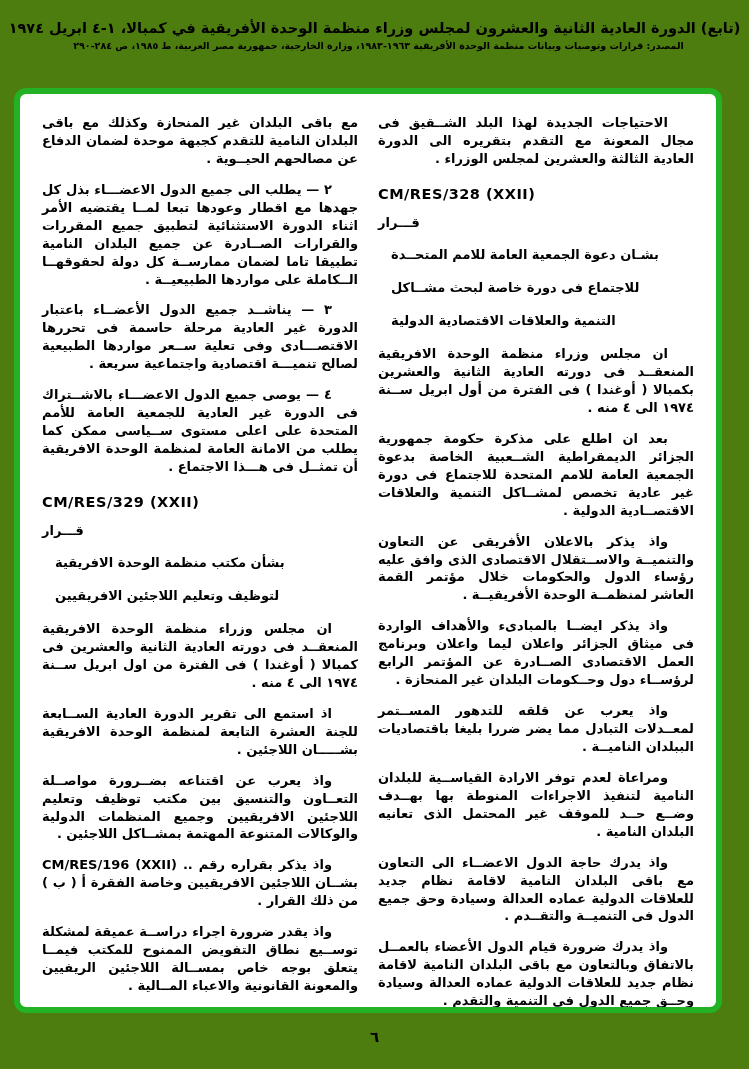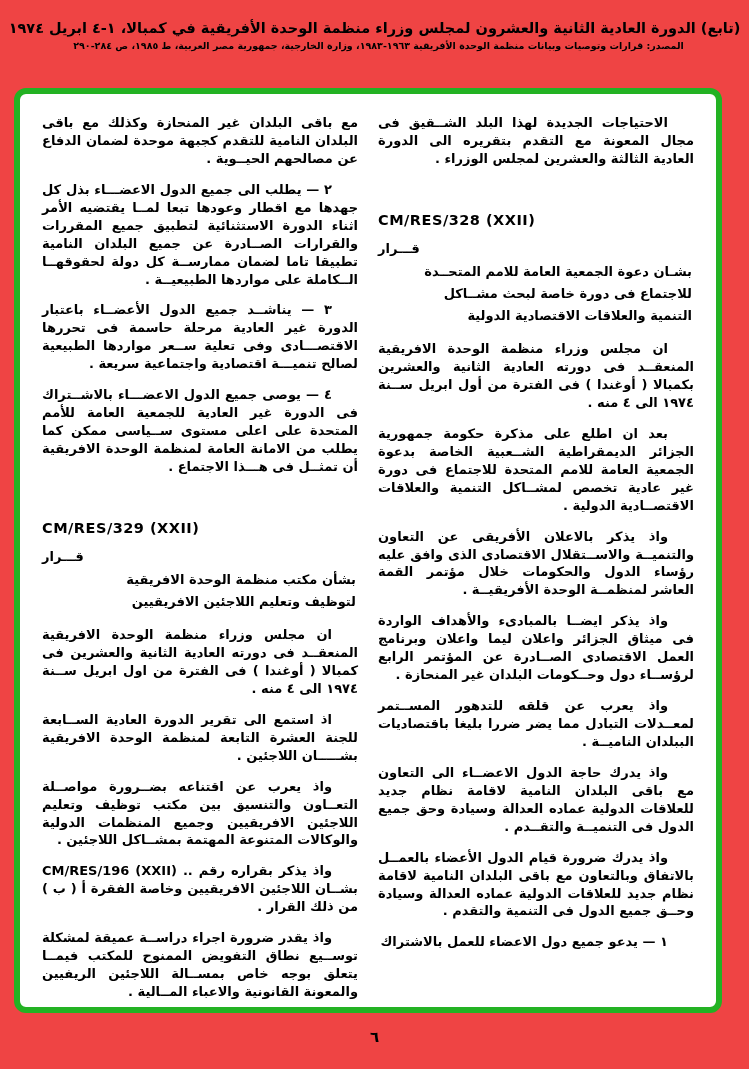--- a/index.html
+++ b/index.html
@@ -1,19 +1,19 @@
 <!DOCTYPE html>
 <html lang="ar"><head>
 <meta charset="utf-8">
 <style>
   html,body{margin:0;padding:0;background:#e8e8e8;}
   .page{
     position:relative;
     width:749px;height:1069px;
-    background:#ef4444;
+    background:#4d7c0f;
     font-family:"DejaVu Sans",sans-serif;
     color:#000;
     overflow:hidden;
     margin:0 auto;
   }
   
   .hdr{
     position:absolute;top:18px;left:0;right:0;
     text-align:center;direction:rtl;
   }
@@ -52,30 +52,30 @@
   }
   .para.no-indent{text-indent:0;}
   .res-ref{
     direction:ltr;
     text-align:left;
     font-size:14.5px;
     font-weight:700;
     letter-spacing:.5px;
     margin:0 0 10px 0;
   }
-  .res-ref.gap-top{margin-top:42px;}
+  .res-ref.gap-top{margin-top:16px;}
   .res-title{
     text-align:left;
     font-weight:700;
     margin:0 0 4px 0;
   }
   .res-subtitle{
-    text-align:right;
+    text-align:left;
     font-weight:700;
-    margin:2px;
+    margin:13px;
     line-height:1.55;
   }
   .title-block{margin-bottom:14px;}
   
   .pageno{
     position:absolute;
     left:0;right:0;
     top:1028px;
     text-align:center;
     font-size:15px;
@@ -105,20 +105,21 @@
           <p class="res-subtitle">بشـان دعوة الجمعية العامة للامم المتحــدة</p>
           <p class="res-subtitle">للاجتماع فى دورة خاصة لبحث مشــاكل</p>
           <p class="res-subtitle">التنمية والعلاقات الاقتصادية الدولية</p>
         </div>
 
         <p class="para">ان مجلس وزراء منظمة الوحدة الافريقية المنعقــد فى دورته العادية الثانية والعشرين بكمبالا ( أوغندا ) فى الفترة من أول ابريل ســنة ١٩٧٤ الى ٤ منه .</p>
         <p class="para">بعد ان اطلع على مذكرة حكومة جمهورية الجزائر الديمقراطية الشــعبية الخاصة بدعوة الجمعية العامة للامم المتحدة للاجتماع فى دورة غير عادية تخصص لمشــاكل التنمية والعلاقات الاقتصــادية الدولية .</p>
         <p class="para">واذ يذكر بالاعلان الأفريقى عن التعاون والتنميــة والاســتقلال الاقتصادى الذى وافق عليه رؤساء الدول والحكومات خلال مؤتمر القمة العاشر لمنظمــة الوحدة الأفريقيــة .</p>
         <p class="para">واذ يذكر ايضــا بالمبادىء والأهداف الواردة فى ميثاق الجزائر واعلان ليما واعلان وبرنامج العمل الاقتصادى الصــادرة عن المؤتمر الرابع لرؤســاء دول وحــكومات البلدان غير المنحازة .</p>
         <p class="para">واذ يعرب عن قلقه للتدهور المســتمر لمعــدلات التبادل مما يضر ضررا بليغا باقتصاديات الببلدان الناميــة .</p>
+        <p class="para">ومراعاة لعدم توفر الارادة القياســية للبلدان النامية لتنفيذ الاجراءات المنوطة بها بهــدف وضــع حــد للموقف غير المحتمل الذى تعانيه البلدان النامية .</p>
         <p class="para">واذ يدرك حاجة الدول الاعضــاء الى التعاون مع باقى البلدان النامية لاقامة نظام جديد للعلاقات الدولية عماده العدالة وسيادة وحق جميع الدول فى التنميــة والتقــدم .</p>
         <p class="para">واذ يدرك ضرورة قيام الدول الأعضاء بالعمــل بالاتفاق وبالتعاون مع باقى البلدان النامية لاقامة نظام جديد للعلاقات الدولية عماده العدالة وسيادة وحــق جميع الدول فى التنمية والتقدم .</p>
         <p class="para">١ — يدعو جميع دول الاعضاء للعمل بالاشتراك</p>
       </div>
 
       <div class="col">
         <p class="para no-indent">مع باقى البلدان غير المنحازة وكذلك مع باقى البلدان النامية للتقدم كجبهة موحدة لضمان الدفاع عن مصالحهم الحيــوية .</p>
         <p class="para">٢ — يطلب الى جميع الدول الاعضـــاء بذل كل جهدها مع اقطار وعودها تبعا لمــا يقتضيه الأمر اثناء الدورة الاستثنائية لتطبيق جميع المقررات والقرارات الصــادرة عن جميع البلدان النامية تطبيقا تاما لضمان ممارســة كل دولة لحقوقهــا الــكاملة على مواردها الطبيعيــة .</p>
         <p class="para">٣ — يناشــد جميع الدول الأعضــاء باعتبار الدورة غير العادية مرحلة حاسمة فى تحررها الاقتصـــادى وفى تعلية ســعر مواردها الطبيعية لصالح تنميـــة اقتصادية واجتماعية سريعة .</p>
         <p class="para">٤ — يوصى جميع الدول الاعضـــاء بالاشــتراك فى الدورة غير العادية للجمعية العامة للأمم المتحدة على اعلى مستوى ســياسى ممكن كما يطلب من الامانة العامة لمنظمة الوحدة الافريقية أن تمثــل فى هـــذا الاجتماع .</p>

